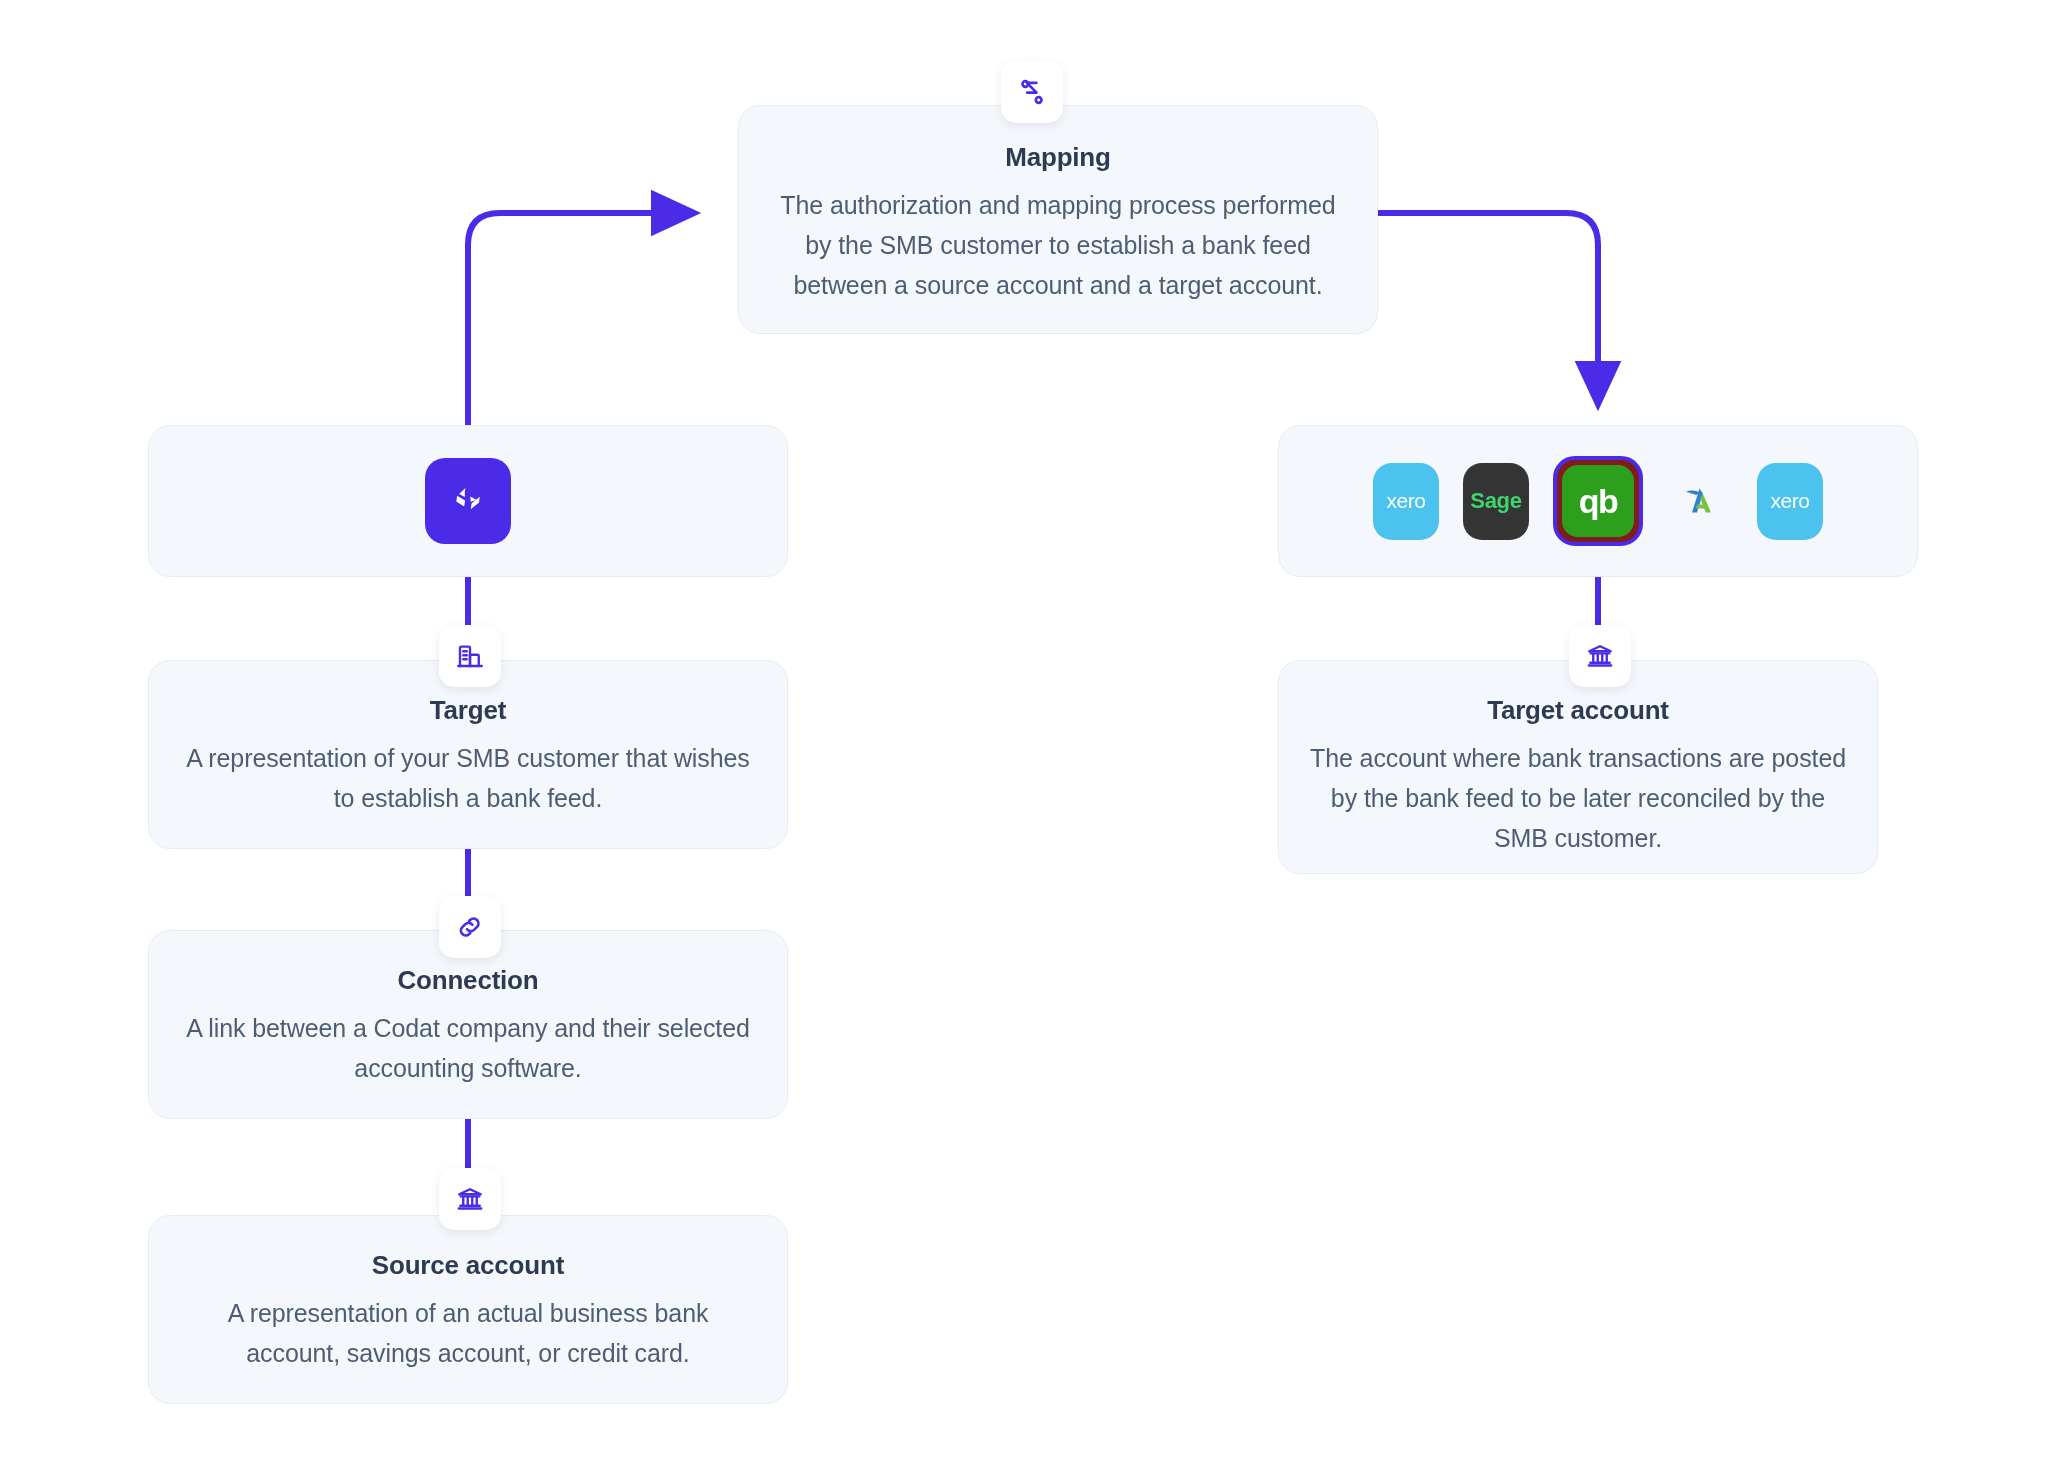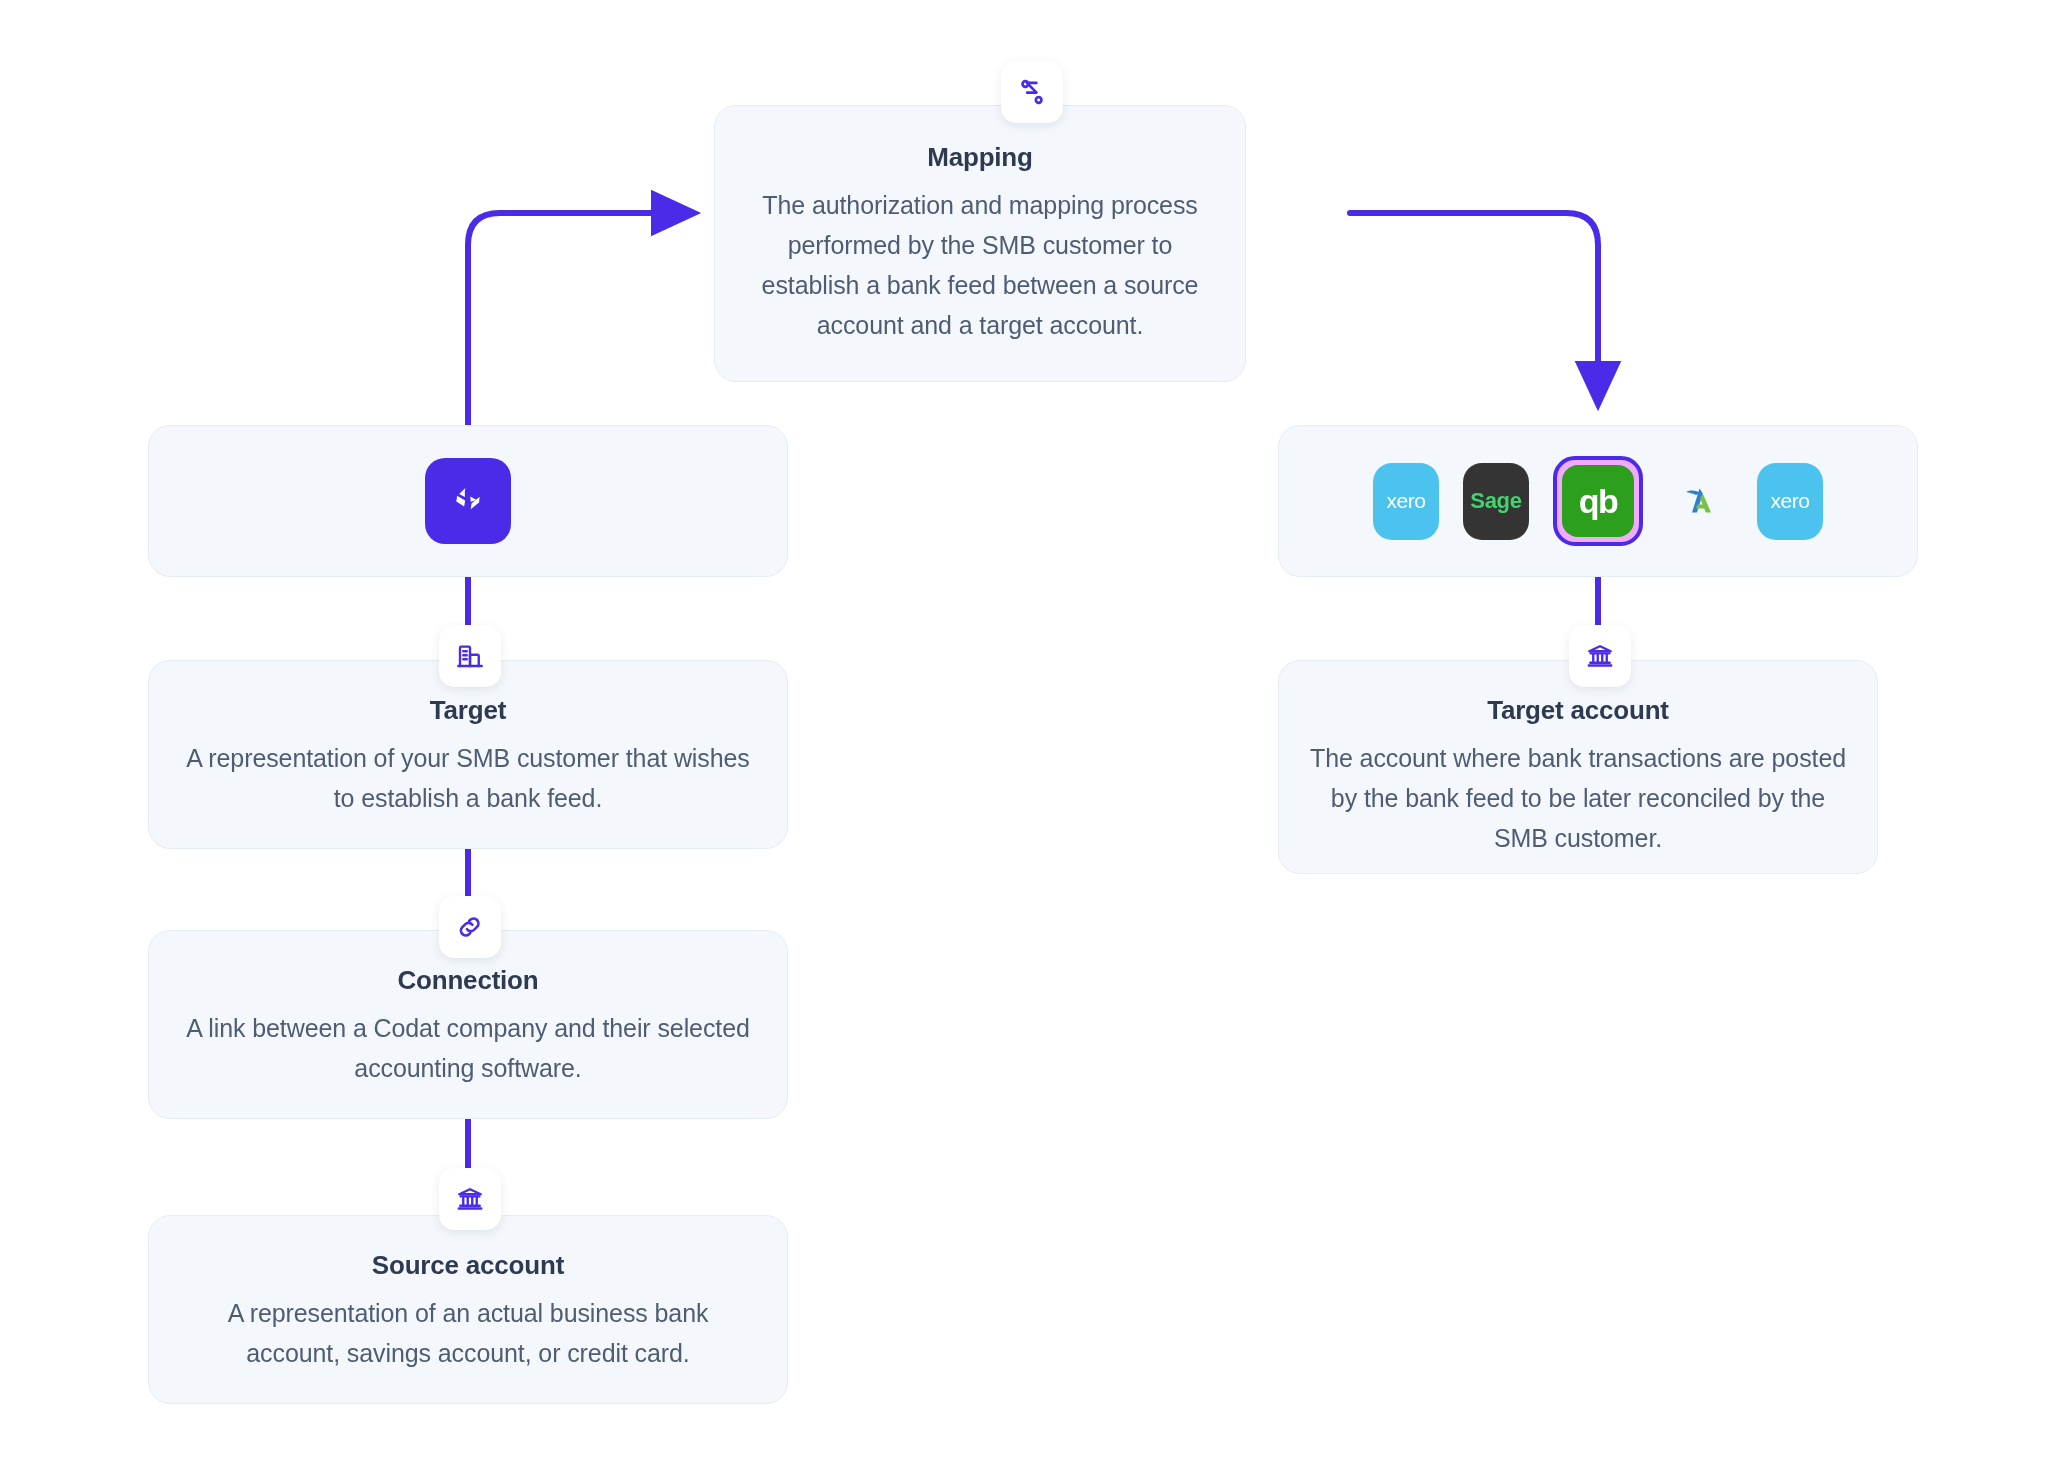--- a/index.html
+++ b/index.html
@@ -52,24 +52,24 @@
     font-size: 25px;
     line-height: 40px;
     color: #4e5d73;
     text-align: center;
     margin: 0;
     letter-spacing: -0.1px;
   }
 
   
   #card-mapping {
-    left: 714px;
+    left: 738px;
     top: 105px;
-    width: 532px;
-    padding: 36px 32px 36px;
+    width: 640px;
+    padding: 36px 32px 28px;
   }
 
   
   #card-codat {
     left: 148px;
     top: 425px;
     width: 640px;
     height: 152px;
     display: flex;
     align-items: center;
@@ -159,21 +159,21 @@
     letter-spacing: -1.5px;
     line-height: 1;
   }
 
   
   .tile-selected-wrap {
     width: 90px;
     height: 90px;
     border-radius: 22px;
     border: 4px solid #4b2ae8;
-    background: #f0abfc;
+    background: #7f1d1d;
     display: flex;
     align-items: center;
     justify-content: center;
     flex: none;
     box-sizing: border-box;
   }
   .tile-selected-wrap .tile {
     width: 72px;
     height: 72px;
     border-radius: 16px;

